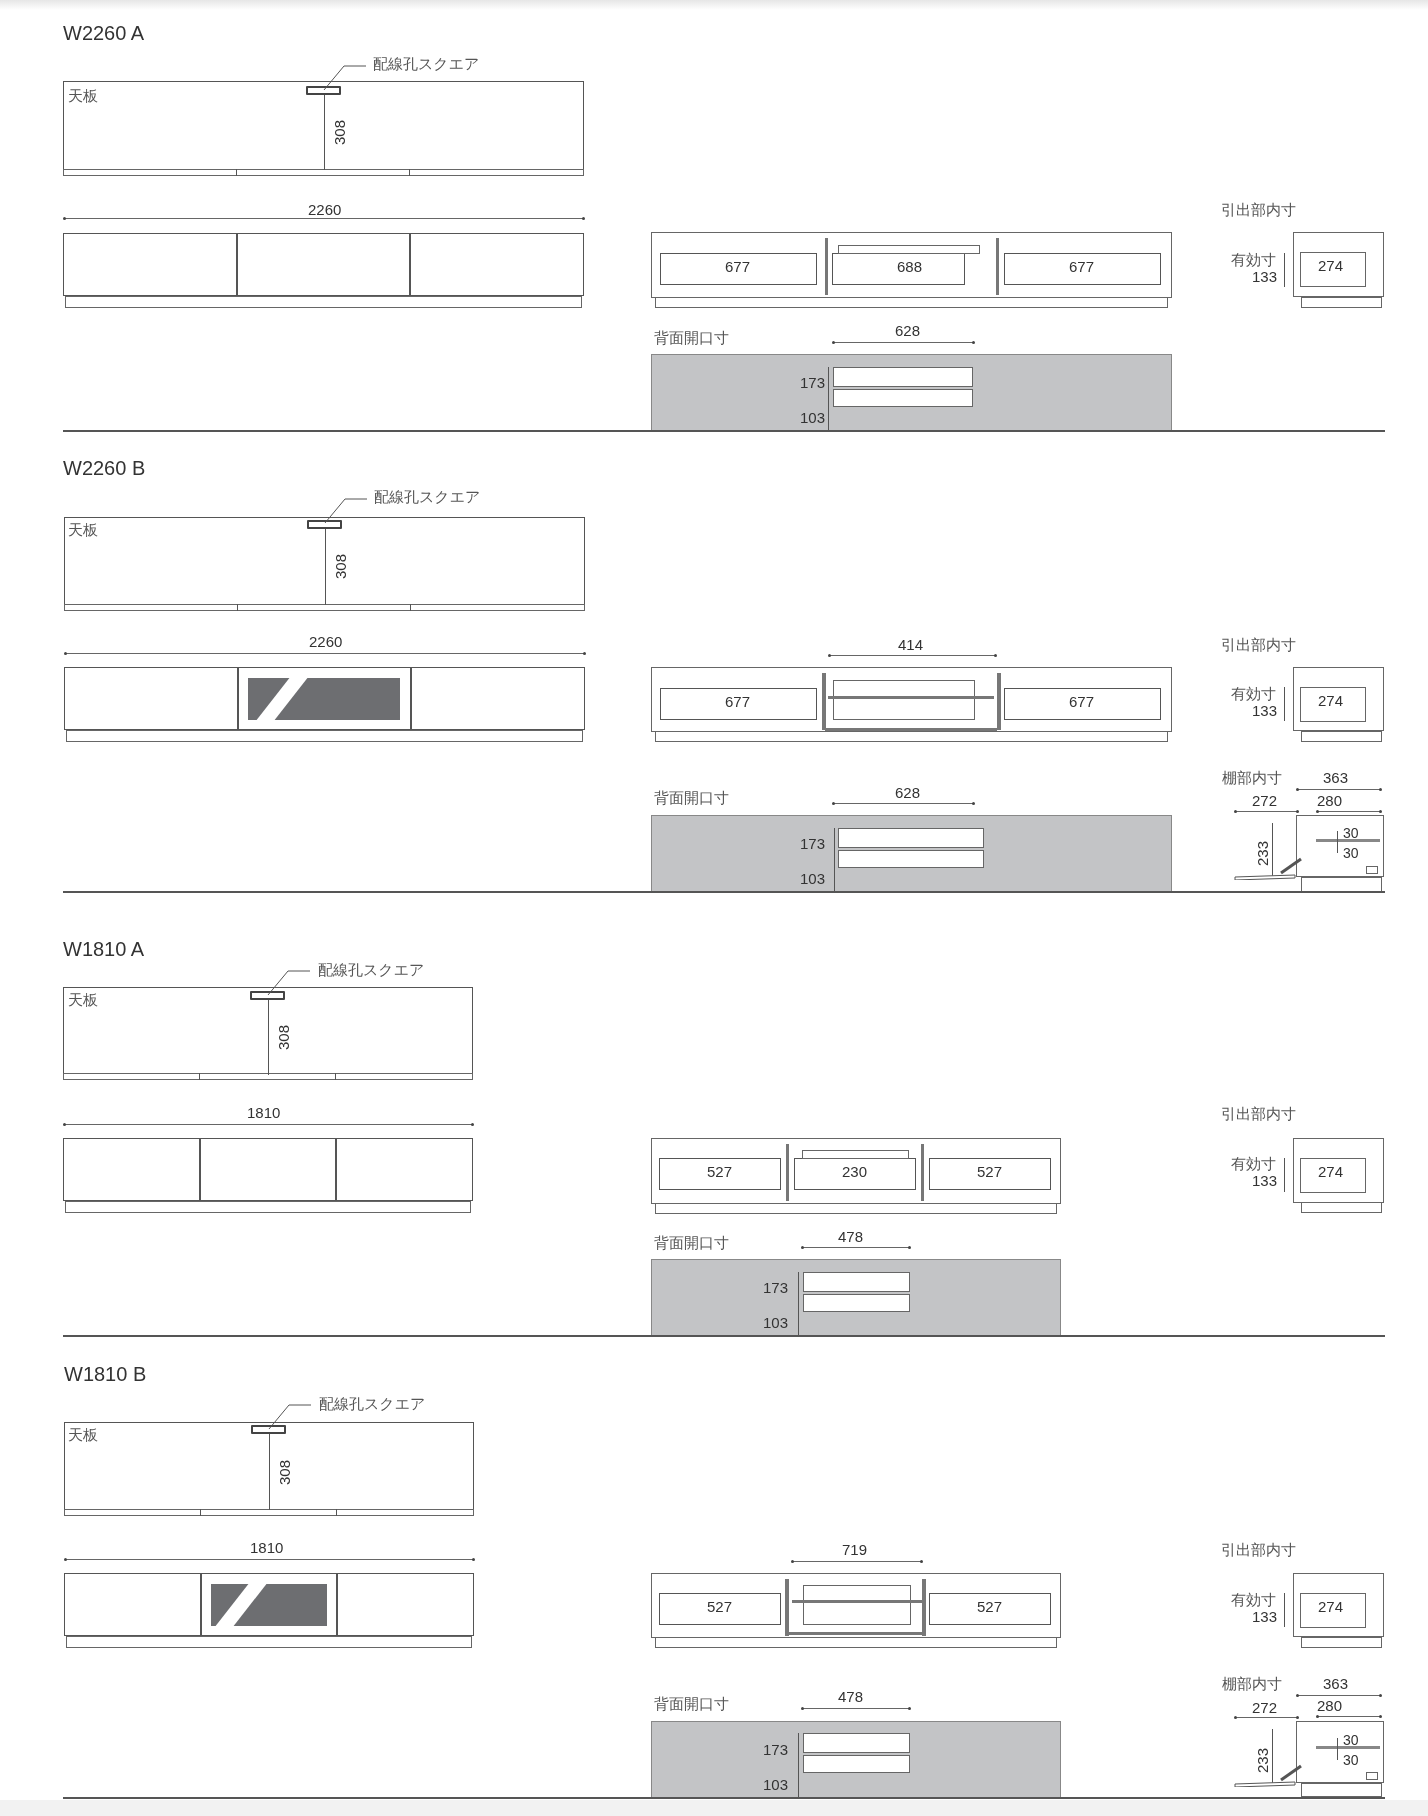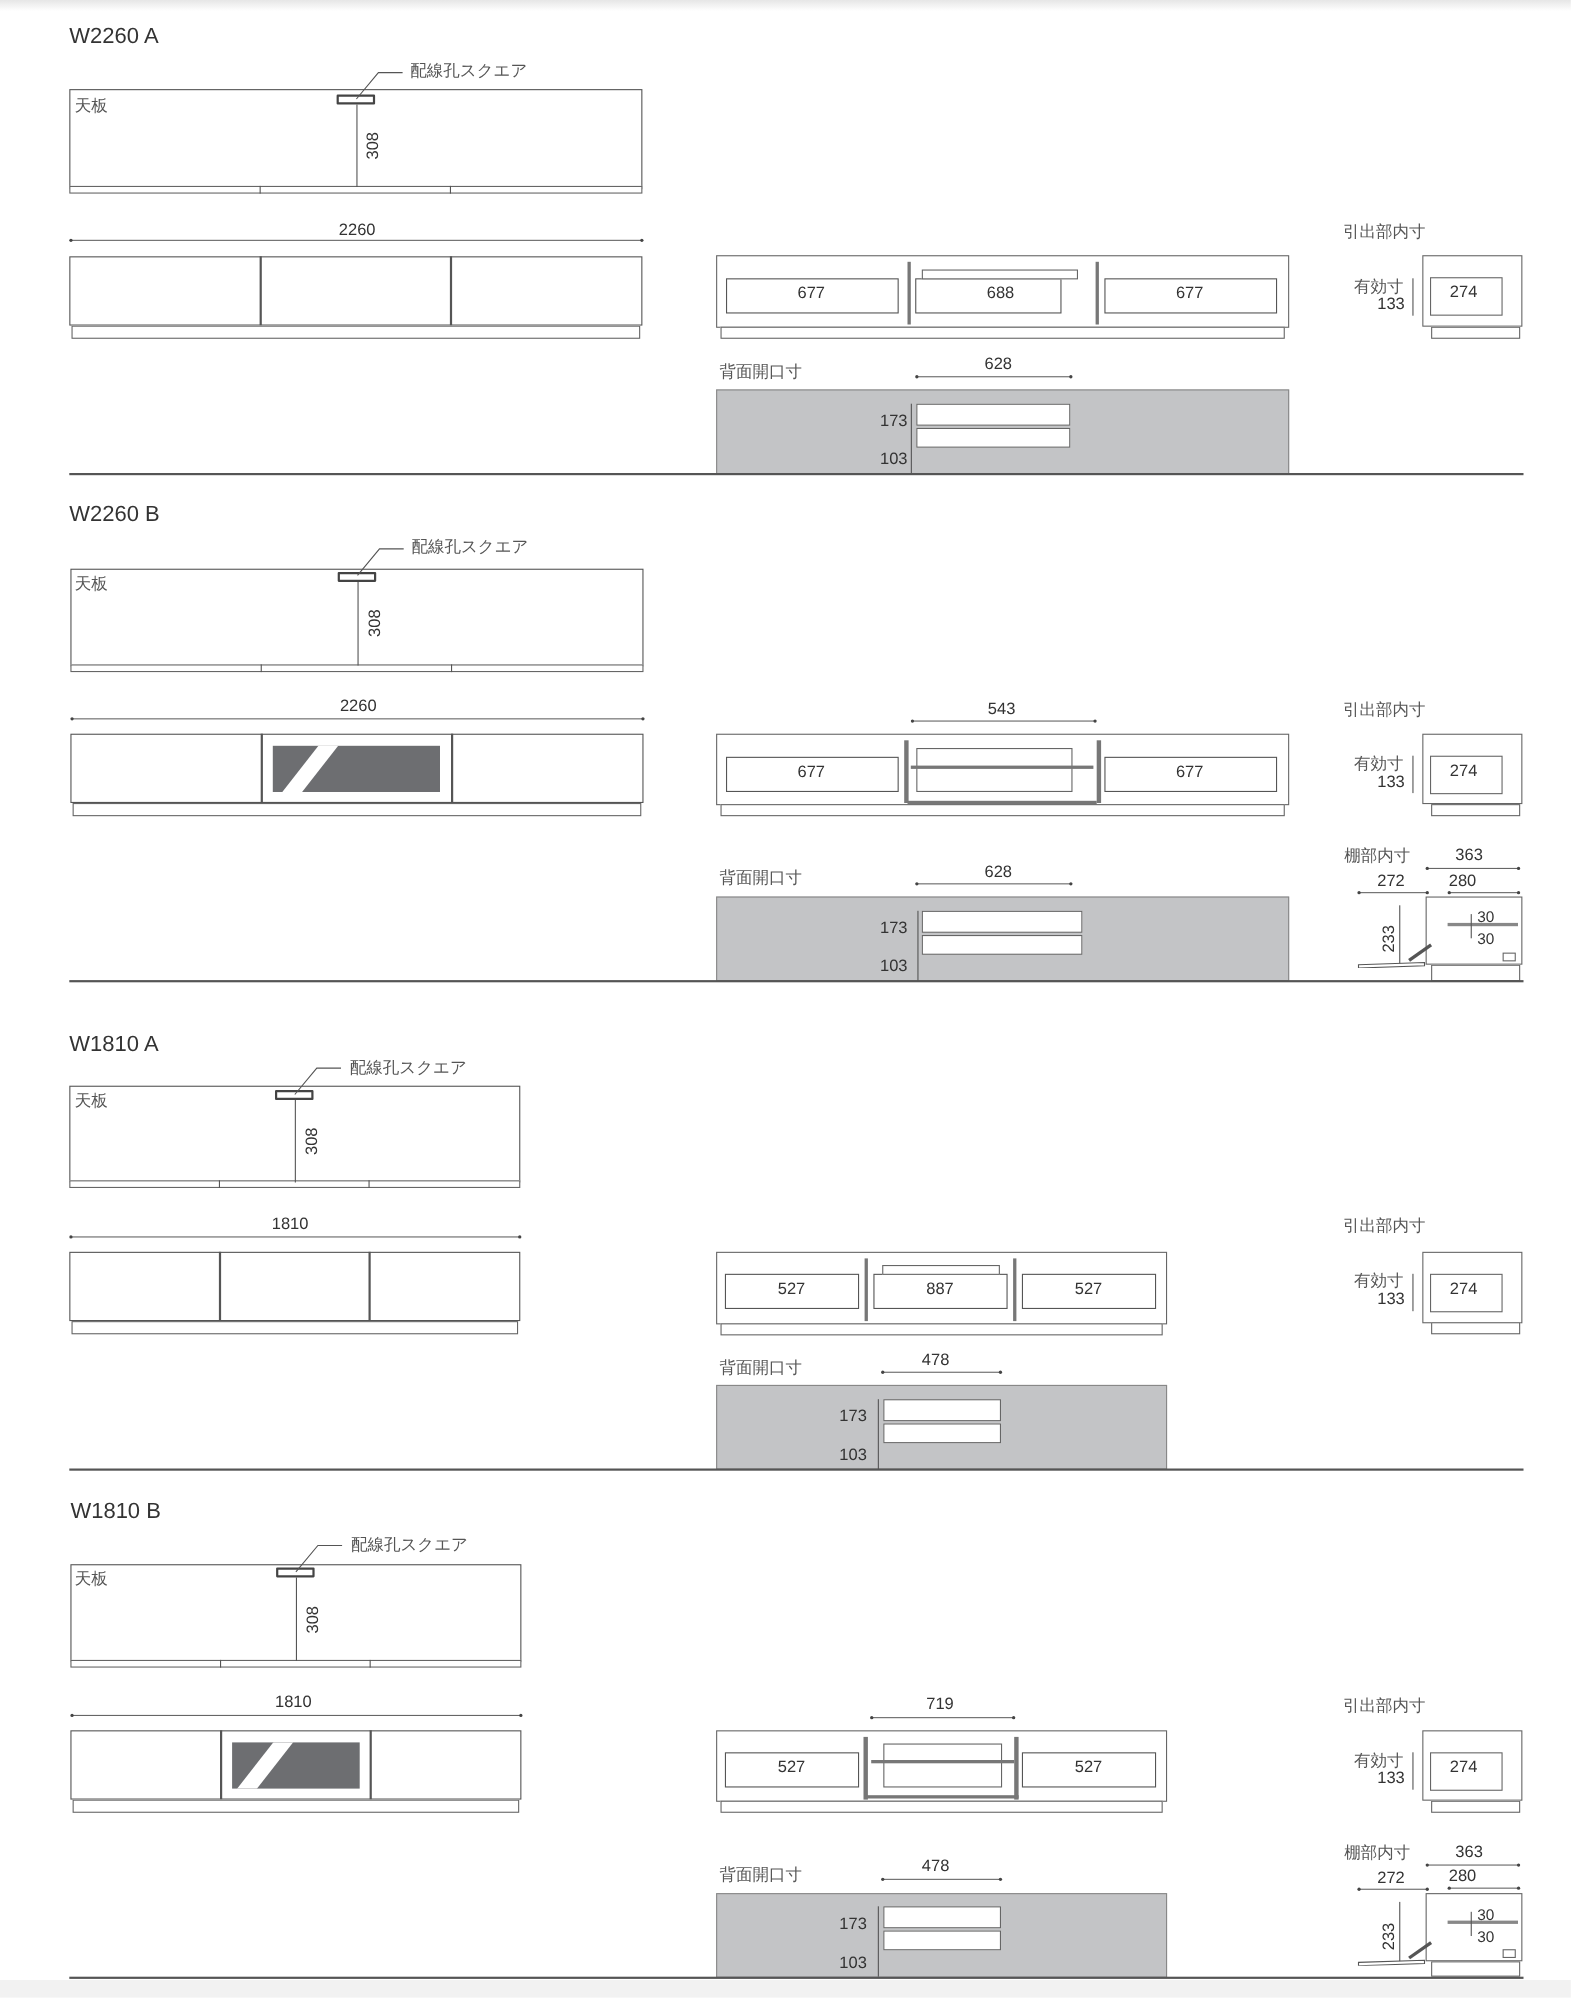--- a/index.html
+++ b/index.html
@@ -109,21 +109,21 @@
   <div class="abs num" style="left:309px;top:633px">2260</div>
   <div class="dim" style="left:65px;top:653px;width:520px"></div>
   <div class="box" style="left:64px;top:667px;width:521px;height:63px"></div>
   <div class="vline" style="left:237px;top:667px;height:63px;width:2px"></div>
     <div class="vline" style="left:410px;top:667px;height:63px;width:2px"></div>
   <div class="glass" style="left:248px;top:678px;width:152px;height:42px">
       <div class="stripe" style="left:18px"></div>
     </div>
   <div class="thin" style="left:66px;top:730px;width:517px;height:12px"></div>
 
-  <div class="abs num" style="left:898px;top:636px">543</div>
+  <div class="abs num" style="left:898px;top:636px">414</div>
   <div class="dim" style="left:829px;top:655px;width:167px"></div>
   <div class="thin" style="left:651px;top:667px;width:521px;height:65px"></div>
   <div class="thin" style="left:655px;top:731px;width:513px;height:11px"></div>
   <div class="drawer" style="left:660px;top:688px;width:157px;height:32px">
       <span class="num" style="position:absolute;left:64px;top:4px">677</span>
     </div>
   <div class="thin" style="left:833px;top:680px;width:142px;height:40px"></div>
   <div class="hline" style="left:828px;top:696px;width:166px;height:3px;background:#777"></div>
   <div class="hline" style="left:825px;top:728px;width:172px;height:3px;background:#777"></div>
   <div class="drawer" style="left:1004px;top:688px;width:157px;height:32px">
@@ -196,21 +196,21 @@
   <div class="vline" style="left:199px;top:1138px;height:63px;width:2px"></div>
     <div class="vline" style="left:335px;top:1138px;height:63px;width:2px"></div>
   <div class="thin" style="left:65px;top:1201px;width:406px;height:12px"></div>
 
   <div class="thin" style="left:651px;top:1138px;width:410px;height:66px"></div>
   <div class="thin" style="left:655px;top:1203px;width:402px;height:11px"></div>
   <div class="drawer" style="left:659px;top:1158px;width:122px;height:32px">
       <span class="num" style="position:absolute;left:47px;top:4px">527</span>
     </div>
   <div class="drawer" style="left:794px;top:1158px;width:122px;height:32px">
-      <span class="num" style="position:absolute;left:47px;top:4px">887</span>
+      <span class="num" style="position:absolute;left:47px;top:4px">230</span>
     </div>
   <div class="thin" style="left:802px;top:1150px;width:107px;height:9px"></div>
   <div class="drawer" style="left:929px;top:1158px;width:122px;height:32px">
       <span class="num" style="position:absolute;left:47px;top:4px">527</span>
     </div>
   <div class="vline" style="left:786px;top:1144px;height:57px;width:3px;background:#777"></div>
     <div class="vline" style="left:921px;top:1144px;height:57px;width:3px;background:#777"></div>
 
   <div class="abs lbl" style="left:1221px;top:1105px">引出部内寸</div>
   <div class="abs lbl" style="left:1231px;top:1155px">有効寸</div>

